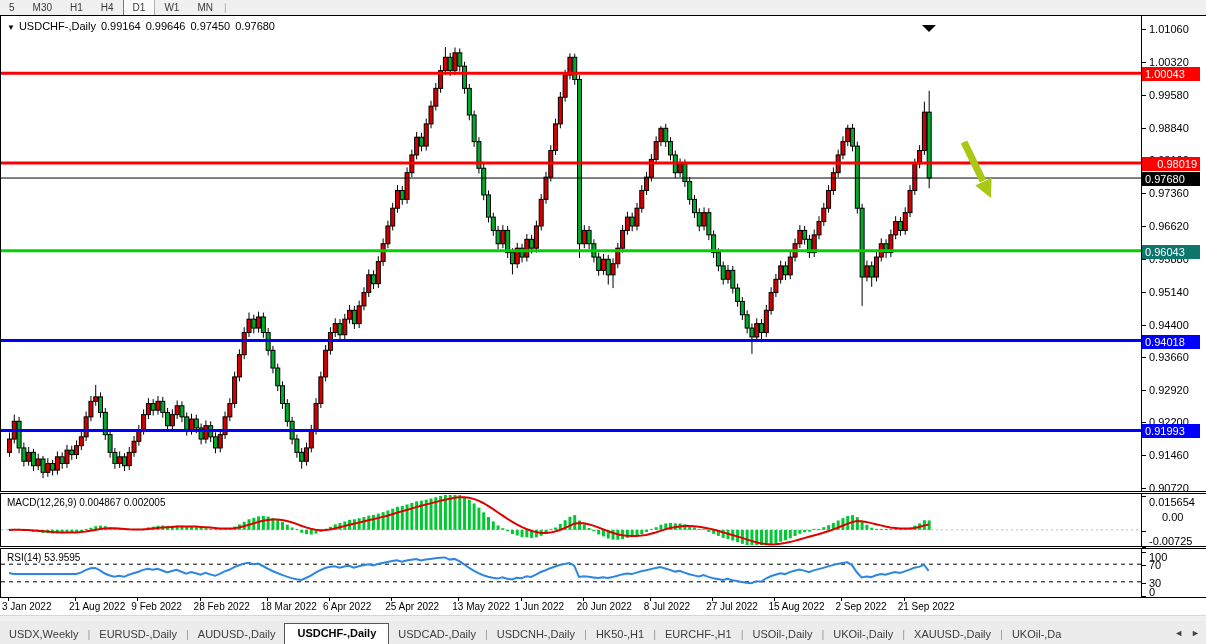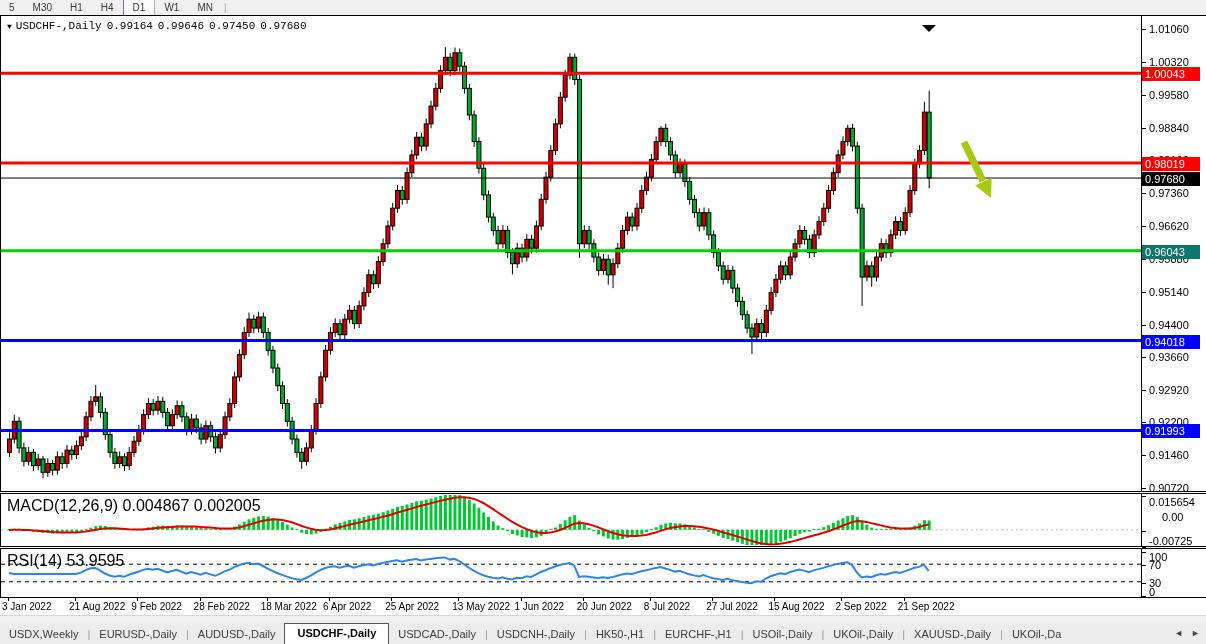--- a/index.html
+++ b/index.html
@@ -12,22 +12,22 @@
   
   .row{position:absolute;left:0;width:1206px;background:#fff;border-top:1px solid #000;border-bottom:1px solid #000;box-sizing:border-box;}
   .plot{position:absolute;left:0;top:0;height:100%;width:1142px;border-left:1px solid #000;border-right:1px solid #000;box-sizing:border-box;}
   .axis{position:absolute;left:1142px;top:0;width:64px;height:100%;background:#fff;font-size:11px;color:#000;}
   .tick-label{position:absolute;left:7px;white-space:nowrap;line-height:13px;}
   .tick-dash{position:absolute;left:0;width:4px;height:1px;background:#000;}
   .price-badge{position:absolute;left:0;min-width:52px;height:14px;line-height:14px;color:#fff;font-size:11px;padding:0 3px;white-space:nowrap;}
   #main-row{top:15px;height:477px;}
   #macd-row{top:493px;height:54px;}
   #rsi-row{top:548px;height:50px;}
-  .panel-label{position:absolute;left:6px;top:3px;font-size:16px;color:#000;white-space:nowrap;z-index:5;}
-  #chart-title{position:absolute;left:6px;top:4px;font-size:11px;color:#000;white-space:nowrap;z-index:6;font-family:Liberation Mono, monospace;}
+  .panel-label{position:absolute;left:6px;top:3px;font-size:10px;color:#000;white-space:nowrap;z-index:5;}
+  #chart-title{position:absolute;left:6px;top:4px;font-size:11px;color:#000;white-space:nowrap;z-index:6;}
   #chart-title .caret{font-size:8px;margin-right:4px;}
   #chart-title span{margin-right:5px;}
   
   #time-axis{position:absolute;left:0;top:598px;width:982px;height:17px;background:#fff;font-size:10px;color:#000;}
   .date-label{position:absolute;top:3px;white-space:nowrap;}
   .date-tick{position:absolute;top:0;width:1px;height:3px;background:#000;}
   #bottom-strip{position:absolute;left:0;top:615px;width:1206px;height:6px;background:#f0f0f0;border-top:1px solid #d6d6d6;}
   
   #tab-bar{position:absolute;left:0;top:621px;width:1206px;height:23px;background:#ececec;display:flex;align-items:flex-end;font-size:11px;color:#3c3c3c;}
   .sym-tab{padding:3px 9px 4px 9px;white-space:nowrap;cursor:default;}
@@ -482,21 +482,21 @@
         <div class="tick-label" style="top: 335.486px;">0.93660</div>
         <div class="tick-dash" style="top: 374.335px;"></div>
         <div class="tick-label" style="top: 368.335px;">0.92920</div>
         <div class="tick-dash" style="top: 406.295px;"></div>
         <div class="tick-label" style="top: 400.295px;">0.92200</div>
         <div class="tick-dash" style="top: 439.144px;"></div>
         <div class="tick-label" style="top: 433.144px;">0.91460</div>
         <div class="tick-dash" style="top: 471.993px;"></div>
         <div class="tick-label" style="top: 465.993px;">0.90720</div>
         <div class="price-badge" style="top: 51.1446px; background: rgb(255, 0, 0);">1.00043</div>
-        <div class="price-badge" style="top: 140.99px; background: rgb(255, 0, 0);">0.98019</div>
+        <div class="price-badge" style="top: 140.99px; background: rgb(255, 0, 0); text-align: right;">0.98019</div>
         <div class="price-badge" style="top: 156.038px; background: rgb(0, 0, 0);">0.97680</div>
         <div class="price-badge" style="top: 228.705px; background: #0f766e;">0.96043</div>
         <div class="price-badge" style="top: 318.594px; background: rgb(0, 0, 255);">0.94018</div>
         <div class="price-badge" style="top: 408.484px; background: rgb(0, 0, 255);">0.91993</div>
       </div>
   </div>
 
   <div id="macd-row" class="row">
     <div class="plot">
       <div class="panel-label"><span>MACD(12,26,9)</span> <span>0.004867 0.002005</span></div>

